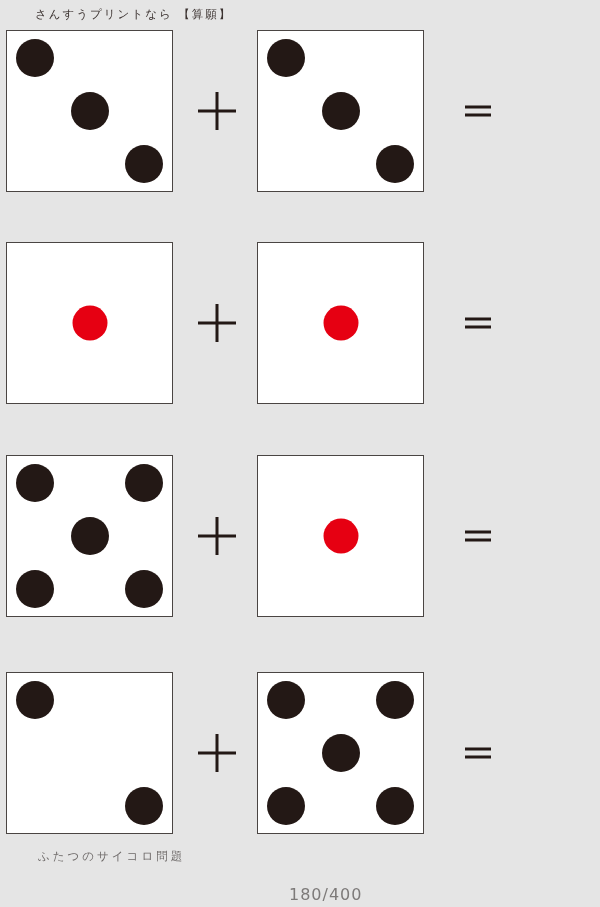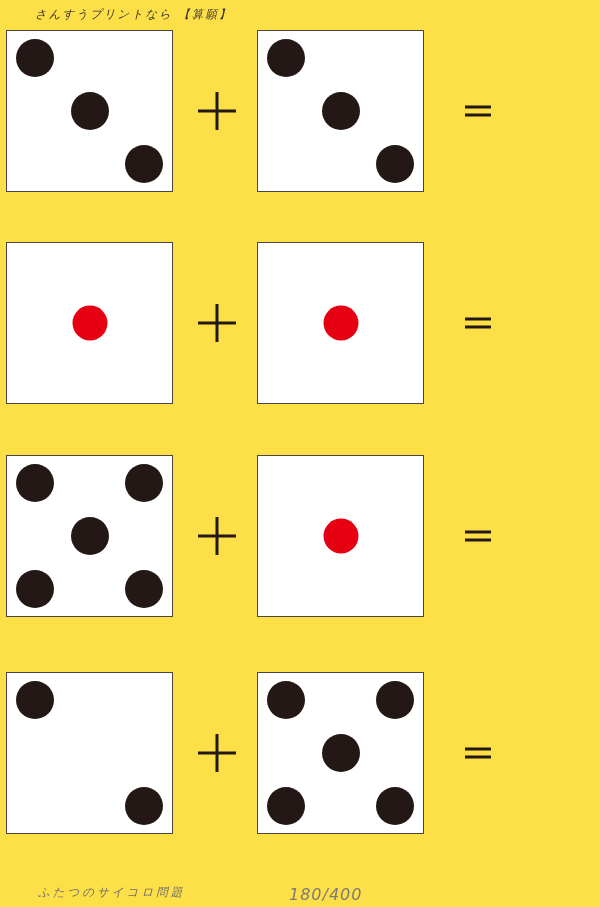--- a/index.html
+++ b/index.html
@@ -1,23 +1,22 @@
 <!DOCTYPE html>
 <html><head>
 <meta charset="utf-8">
 <style>
   html, body { margin: 0; padding: 0; background: #ffffff; }
   .page {
     position: relative;
     width: 600px;
     height: 907px;
-    background: #fde047;
+    background: #e5e5e5;
     font-family: "DejaVu Sans", "Liberation Sans", sans-serif;
     overflow: hidden;
-    font-style: italic;
   }
   .header-title {
     position: absolute;
     left: 35px;
     top: 7px;
     font-size: 11.5px;
     color: #3b3230;
     letter-spacing: 2px;
     white-space: nowrap;
   }
@@ -74,21 +73,21 @@
     transform: translateY(-50%);
     width: 26px;
     height: 11px;
   }
   .op-eq .bar { position: absolute; left: 0; width: 100%; height: 3px; background: #231815; }
   .op-eq .bar.b1 { top: 0; }
   .op-eq .bar.b2 { bottom: 0; }
   .footer-left {
     position: absolute;
     left: 38px;
-    top: 885px;
+    top: 849px;
     font-size: 11.5px;
     color: #6f6b6a;
     letter-spacing: 3px;
     white-space: nowrap;
   }
   .footer-page {
     position: absolute;
     left: 289px;
     top: 885px;
     font-size: 16px;

